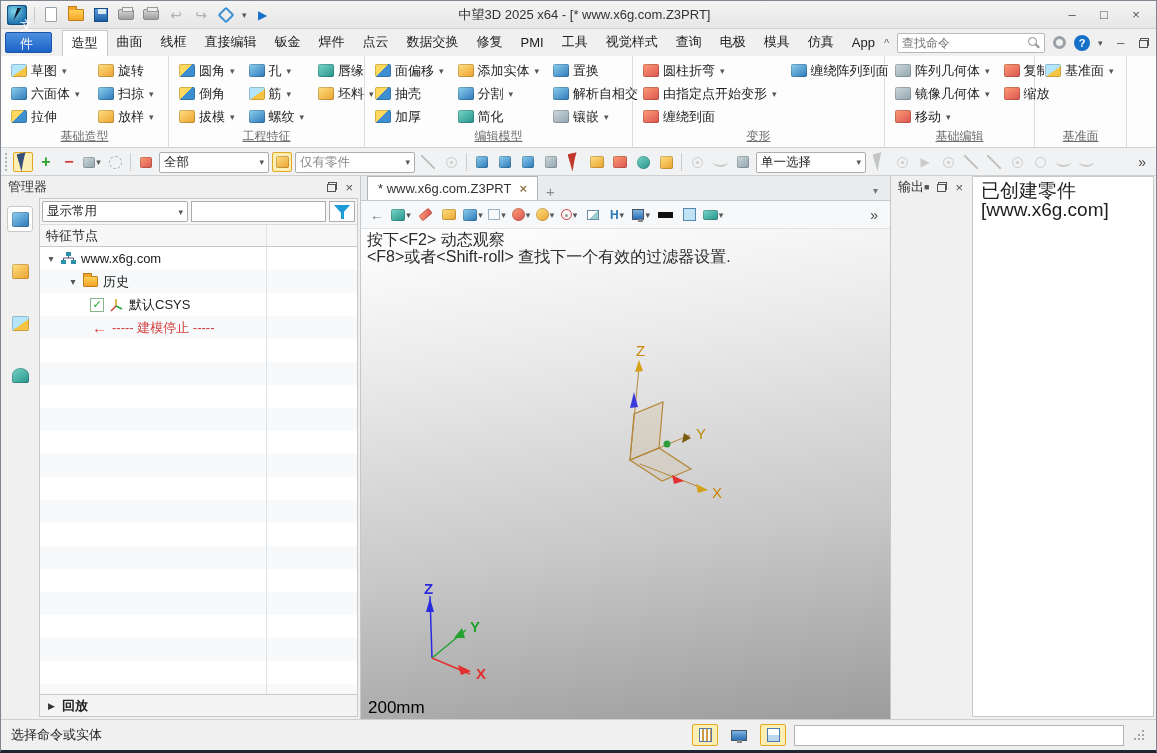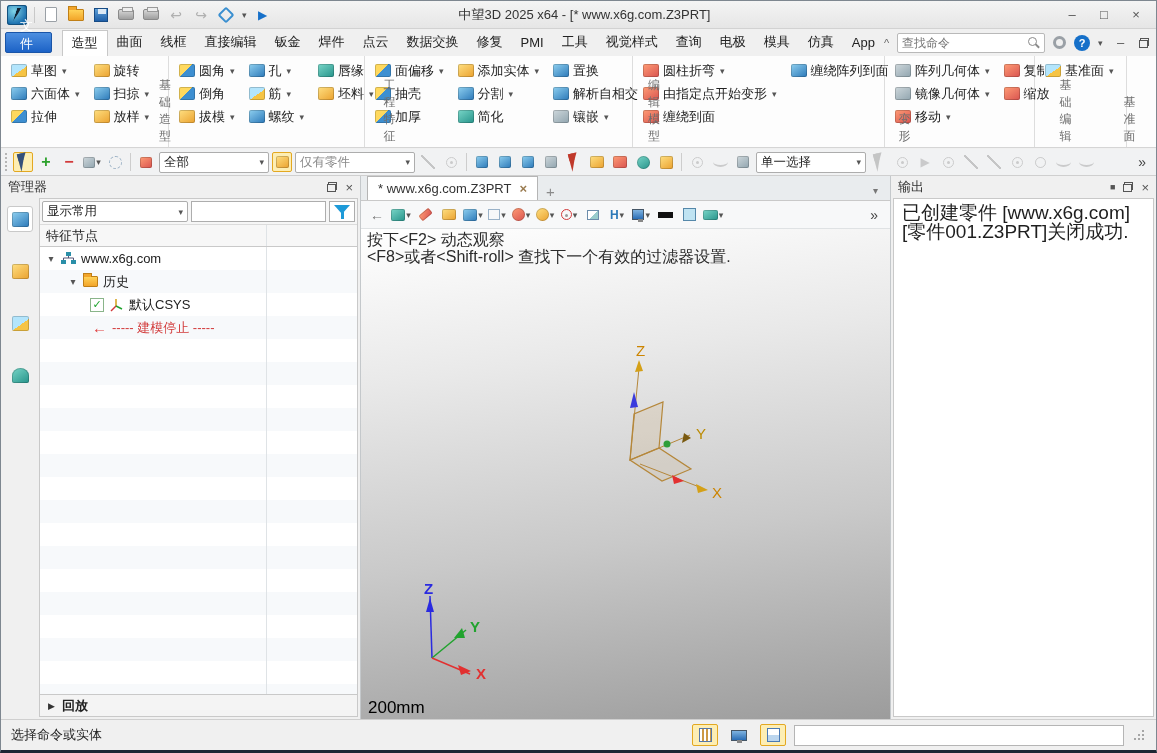--- a/index.html
+++ b/index.html
@@ -43,25 +43,25 @@
   .mag::after { content:''; position:absolute; width:5px; height:1.5px; background:#8a8a8a; transform:rotate(45deg); left:8px; top:9px; }
   .gear { width:13px; height:13px; border:3.5px solid #9aa0a6; border-radius:50%; }
   .help { width:16px; height:16px; border-radius:50%; background:#1670c9; color:#fff; font-size:11px; font-weight:bold; display:flex; align-items:center; justify-content:center; }
   .mdi-close { color:#b03030; font-weight:bold; }
   .restore { position:relative; width:10px; height:10px; }
   .restore::before { content:''; position:absolute; right:0; top:0; width:7px; height:6px; border:1px solid #555; }
   .restore::after { content:''; position:absolute; left:0; bottom:0; width:7px; height:6px; border:1px solid #555; background:#f0f0f0; }
 
   
   .ribbon { position:absolute; left:0; top:55px; right:0; height:92px; background:#fdfdfd; border-bottom:1px solid #d5d5d5; display:flex; }
-  .rgroup { border-right:1px solid #ddd; display:flex; flex-direction:row; padding-top:3px; }
+  .rgroup { border-right:1px solid #ddd; display:flex; flex-direction:column; padding-top:3px; }
   .rgrid { display:grid; grid-template-rows:repeat(3,23px); grid-auto-flow:column; align-content:start; padding:0 7px; column-gap:8px; }
   .rbtn { display:flex; align-items:center; gap:4px; padding:1px 3px; white-space:nowrap; border-radius:2px; }
   .dd { font-size:9px; color:#555; margin-left:1px; }
-  .rcap { margin-top:auto; text-align:center; color:#6e6e6e; font-size:12px; padding-bottom:2px; position:relative; }
+  .rcap { margin-top:auto; text-align:center; color:#6e6e6e; font-size:12px; padding-bottom:2px; position:relative;text-decoration:underline; }
   .chip { width:16px; height:13px; border-radius:2px; box-shadow:inset 0 0 0 1px rgba(0,0,0,.18); flex:none; }
   .cA { background:linear-gradient(135deg,#ffd95e 45%,#3d8fd1 45%); }
   .cB { background:linear-gradient(145deg,#8fd0f0,#2b78b8); }
   .cC { background:linear-gradient(145deg,#ffe082,#eaa12e); }
   .cD { background:linear-gradient(145deg,#79d6c8,#26938a); }
   .cE { background:linear-gradient(145deg,#ff9d76,#d9534f); }
   .cF { background:linear-gradient(145deg,#cfd8dc,#90a4ae); }
   .cG { background:linear-gradient(145deg,#b3e5fc 55%,#f6c444 55%); }
 
   
@@ -123,21 +123,21 @@
   .doctab { background:#fff; border:1px solid #b5b5b5; border-bottom:none; height:24px; display:flex; align-items:center; gap:8px; padding:0 10px; font-size:13px; color:#333; }
   .tabclose { color:#9a7b4f; font-weight:bold; font-size:13px; }
   .newtab { color:#8a8a8a; font-size:15px; padding:0 8px; }
   .tablist-dd { margin-left:auto; color:#777; font-size:10px; padding:0 6px 4px; }
   .viewtool { height:28px; background:#f7f8f9; border-bottom:1px solid #dfe2e4; display:flex; align-items:center; gap:4px; padding:0 6px; }
   .viewport { flex:1; position:relative; background:linear-gradient(172deg,#ffffff 0%,#e9e9e9 28%,#c9c9c9 62%,#9c9c9c 100%); min-height:0; }
   .hints { position:absolute; left:6px; top:2px; font-size:16px; color:#2b2b2b; line-height:17px; }
   .scale-label { position:absolute; left:7px; bottom:1px; font-size:17px; color:#000; }
 
   
-  .output { width:266px; background:#f0f0f0; border-left:1px solid #c4c8cb; display:flex; flex-direction:column; }
+  .output { width:266px; background:#f0f0f0; border-left:1px solid #c4c8cb; display:flex; flex-direction:row; }
   .out-body { flex:1; margin:0 2px 2px 2px; background:#fff; border:1px solid #c9c9c9; padding:4px 8px; font-size:19px; line-height:19px; color:#1e1e1e; }
 
   
   .statusbar { position:absolute; left:0; bottom:0; right:0; height:31px; background:#f0f0f0; border-top:1px solid #cfcfcf; display:flex; align-items:center; padding:0 10px; gap:8px; }
   .sb-right { margin-left:auto; display:flex; align-items:center; gap:8px; }
   .sbtn { width:26px; height:22px; display:flex; align-items:center; justify-content:center; border:1px solid transparent; border-radius:2px; }
   .sbtn.on { background:#fdeeb4; border-color:#e3a821; }
   .ruler-ic { width:13px; height:14px; border:1px solid #5577aa; background:repeating-linear-gradient(90deg,#fff 0 2px,#c94 2px 4px); }
   .monitor-ic { width:16px; height:11px; background:linear-gradient(#7fb3e0,#2a6db5); border:1px solid #456; position:relative; }
   .monitor-ic::after { content:''; position:absolute; left:5px; bottom:-3px; width:5px; height:3px; background:#888; }
@@ -700,21 +700,20 @@
       <div class="panel-hd">
         <span>输出</span>
         <span class="pbtns">
           <span style="font-size:9px">■</span>
           <span class="restore"></span>
           <span>×</span>
         </span>
       </div>
       <div class="out-body">
         <div>已创建零件 [www.x6g.com]</div>
-        <div>[零件001.Z3PRT]关闭成功.</div>
       </div>
     </div>
   </div>
 
   <div class="statusbar">
     <span>选择命令或实体</span>
     <span class="sb-right">
       <span class="sbtn on">
           <span class="ruler-ic"></span>
         </span>

